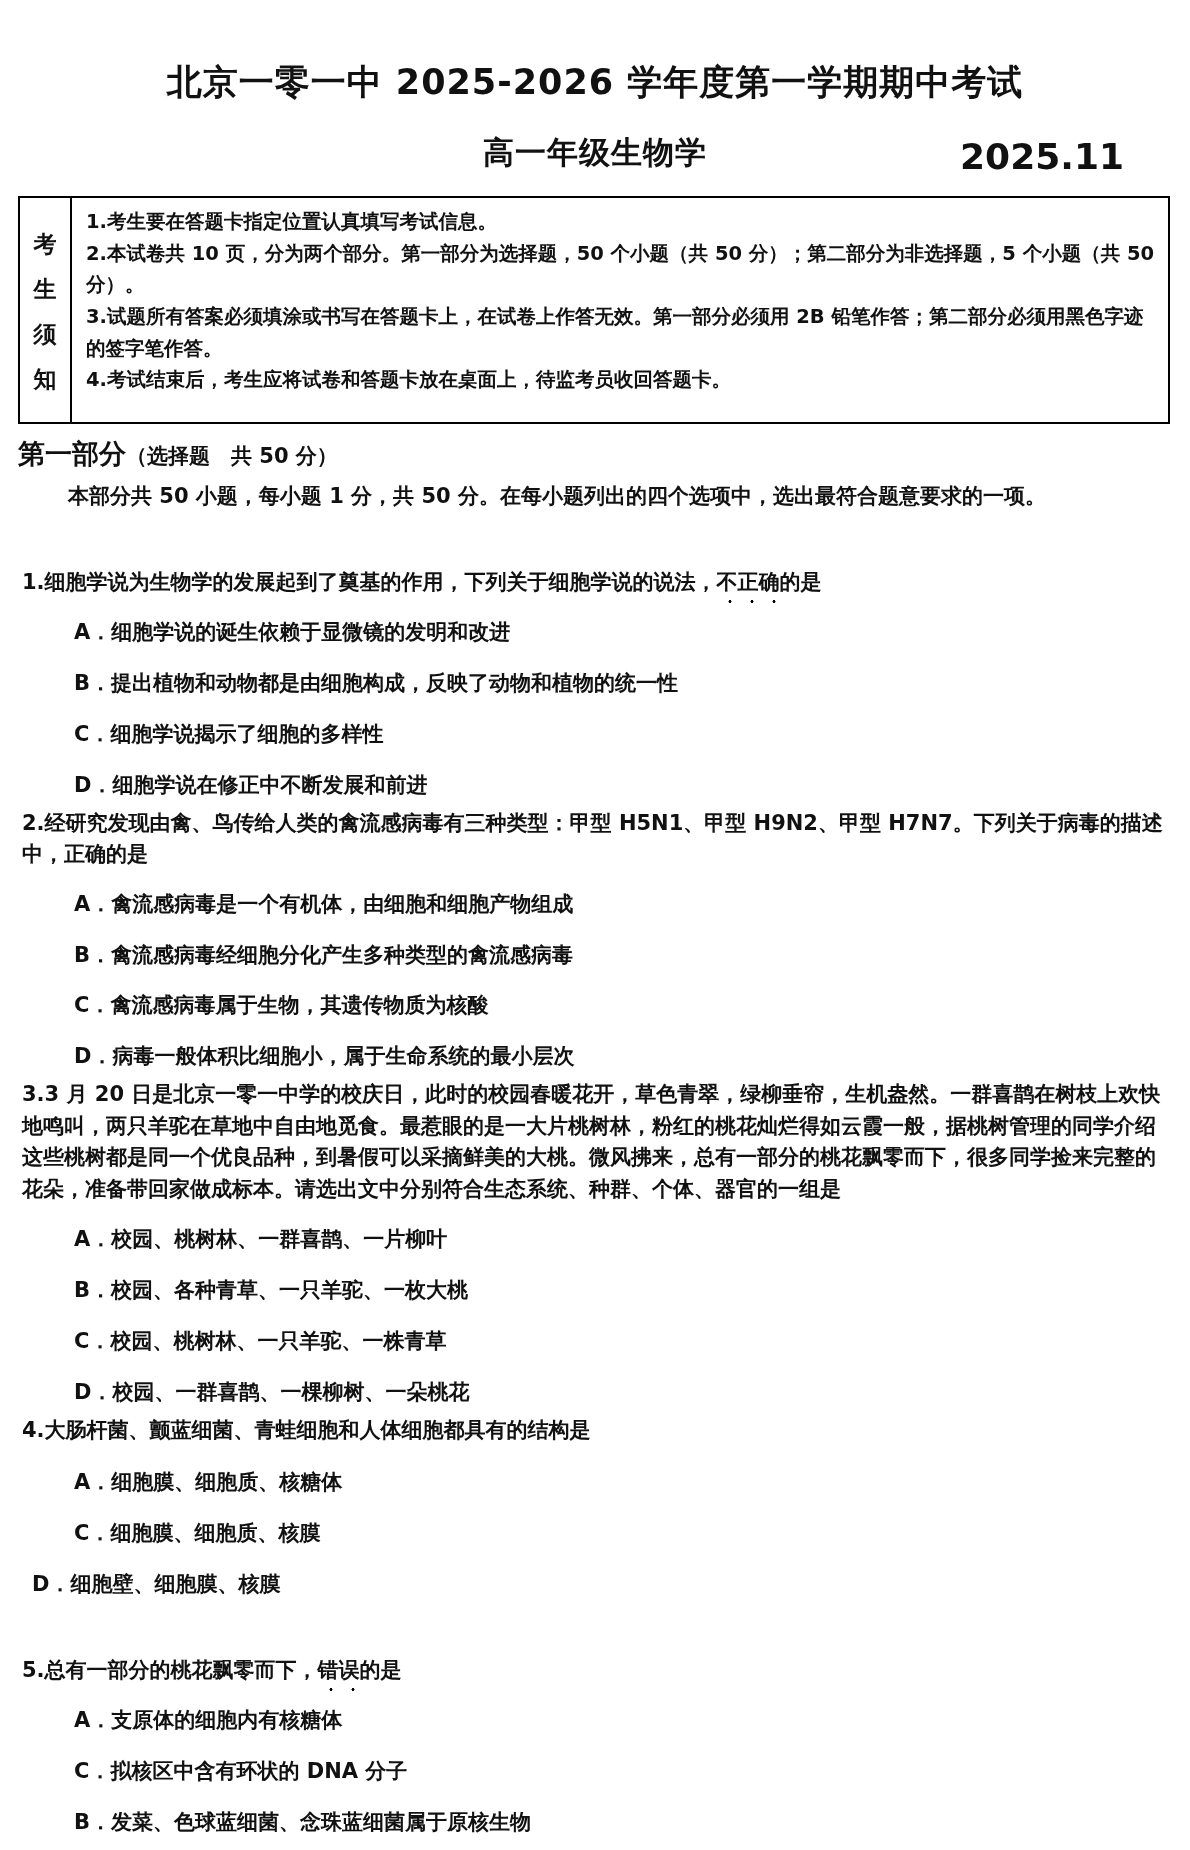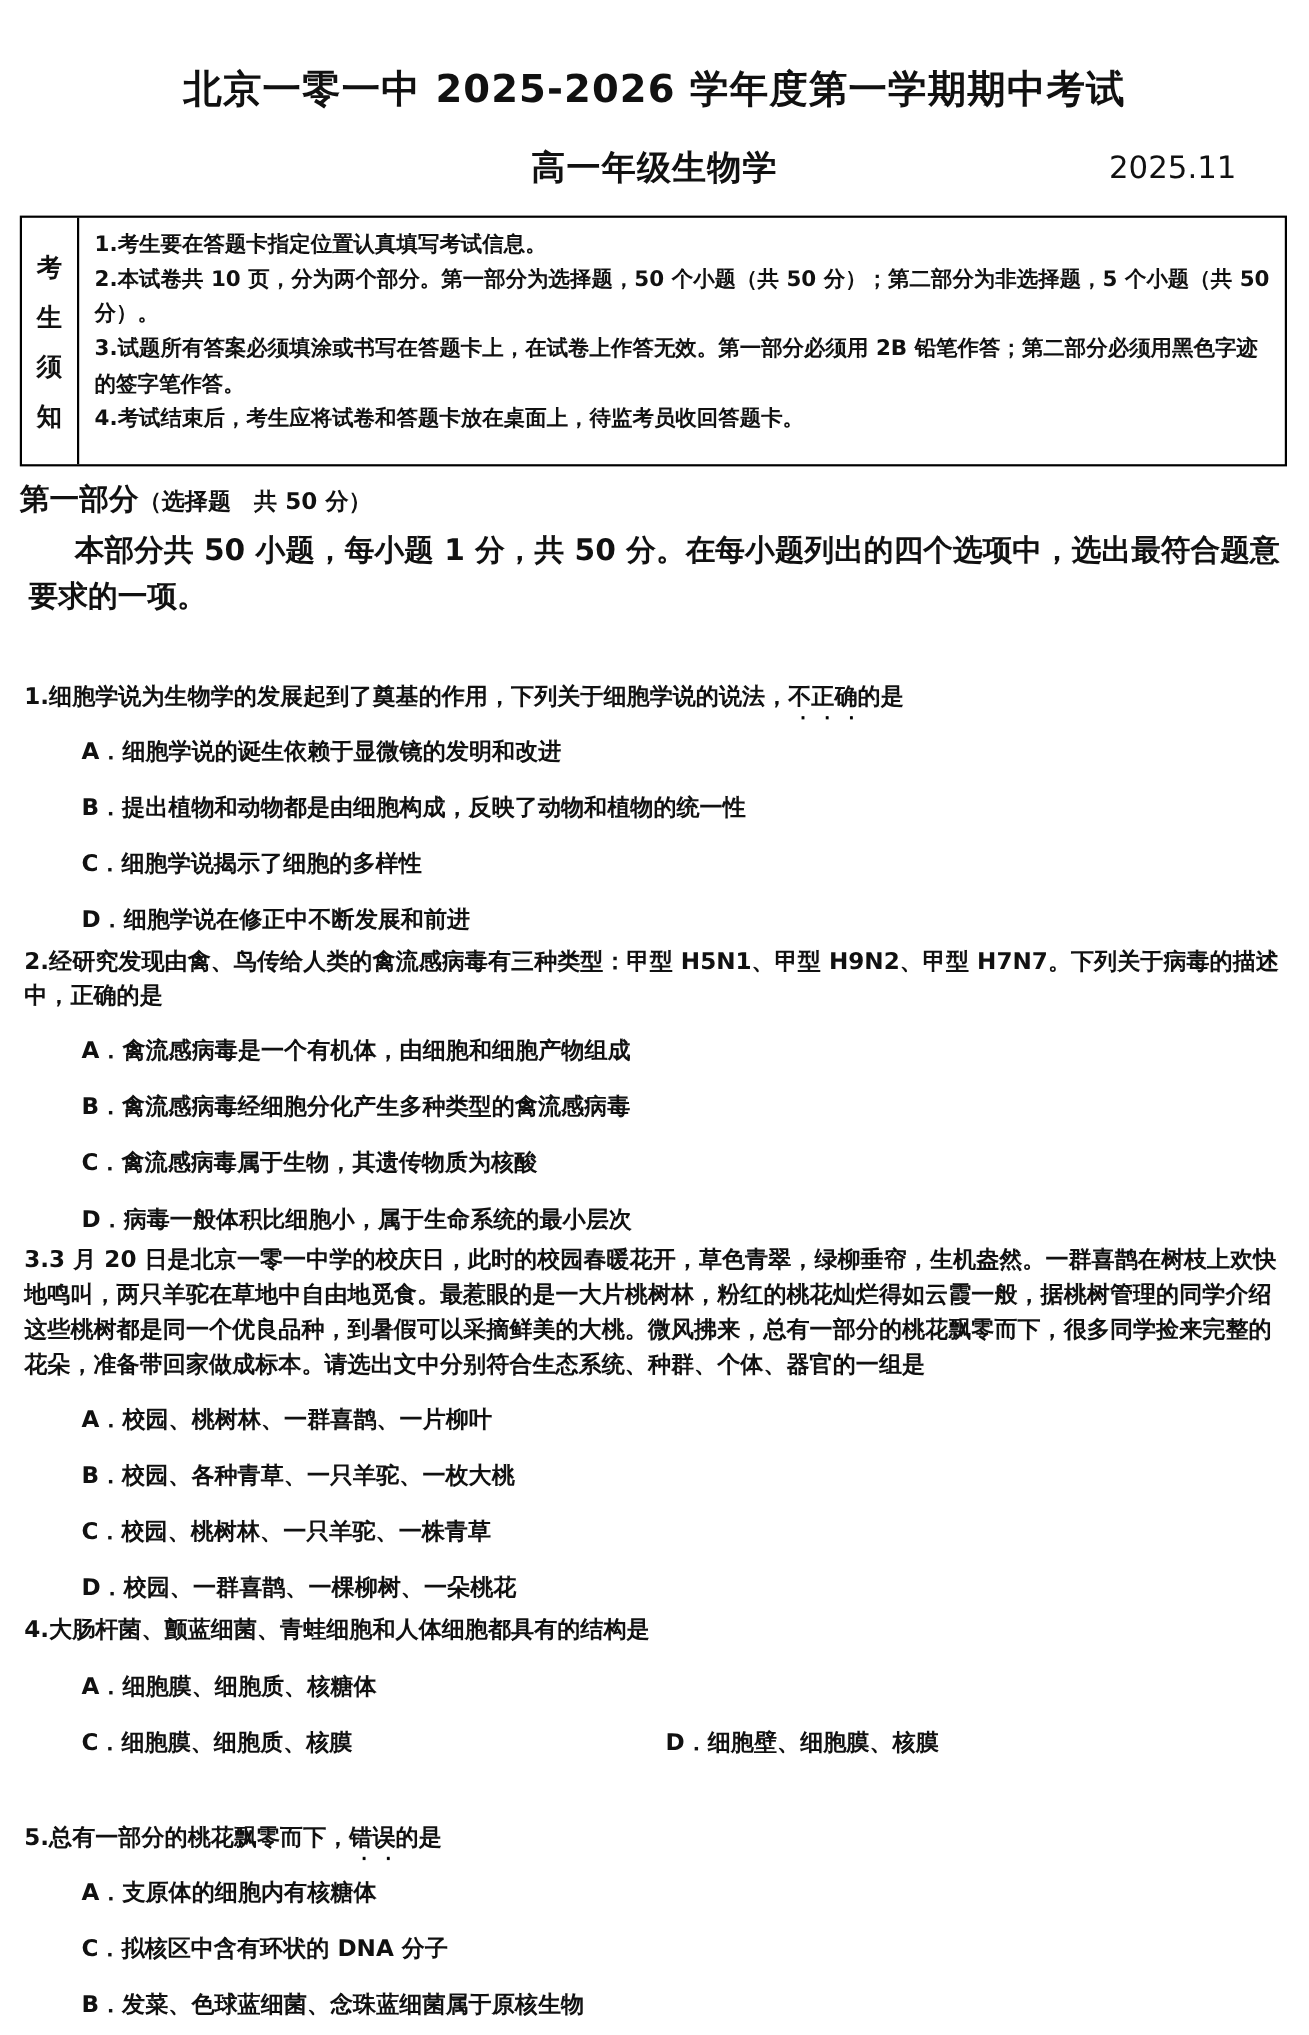--- a/index.html
+++ b/index.html
@@ -43,22 +43,22 @@
     text-align: center;
     font-size: 31px;
     font-weight: bold;
     font-family: "DejaVu Sans", "Liberation Sans", sans-serif;
     letter-spacing: 1px;
   }
   .exam-date {
     position: absolute;
     right: 48px;
     top: 4px;
-    font-size: 28px;
-    font-weight: normal;
+    font-size: 36px;
+    font-weight: bold;
     font-family: "DejaVu Sans", "Liberation Sans", sans-serif;
   }
 
   
   .notice-box {
     margin-top: 20px;
     border: 2px solid #000;
     display: flex;
     width: 1152px;
     box-sizing: border-box;
@@ -97,21 +97,21 @@
     margin-top: 12px;
     font-size: 27px;
     font-weight: bold;
     font-family: "DejaVu Sans", "Liberation Sans", sans-serif;
   }
   .part-header .part-sub {
     font-size: 21px;
     font-weight: bold;
   }
   .part-instructions {
-    font-size: 27px;
+    font-size: 21px;
     font-weight: bold;
     line-height: 1.55;
     margin-top: 8px;
     text-indent: 42px;
     font-family: "DejaVu Sans", "Liberation Sans", sans-serif;
     padding: 0 8px;
   }
 
   
   .question {
@@ -148,20 +148,21 @@
   .opt {
     font-size: 21px;
     font-weight: bold;
     line-height: 1.52;
     padding-left: 52px;
     font-family: "DejaVu Sans", "Liberation Sans", sans-serif;
     margin-top: 19px;
   }
   .opt-2col {
     display: flex;
+    flex-direction: column;
   }
   .opt-2col .opt {
     width: 50%;
     box-sizing: border-box;
     padding-left: 52px;
   }
   .opt-2col .opt.right {
     padding-left: 10px;
   }
 </style>

